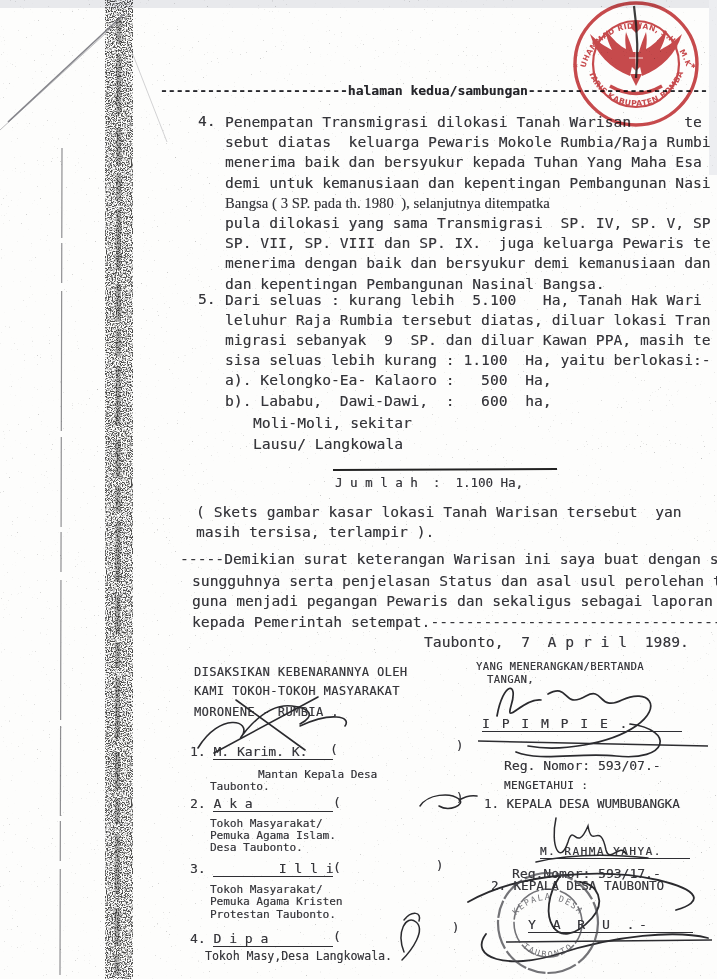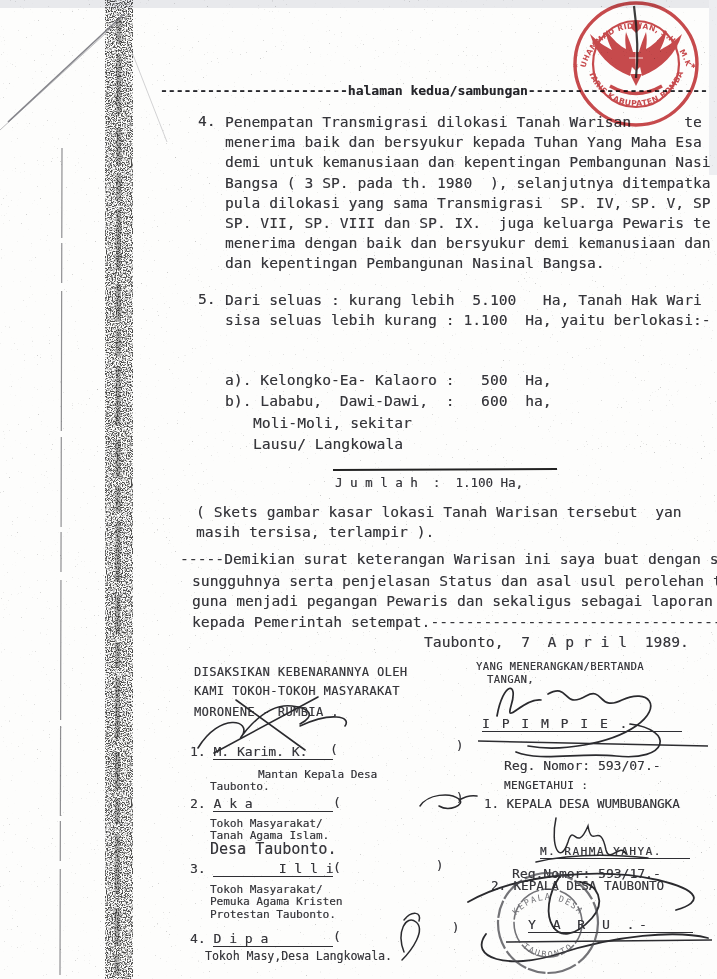--- a/index.html
+++ b/index.html
@@ -36,32 +36,35 @@
       </filter>
     <rect x="0" y="8" width="712" height="971" filter="url(#nA)" opacity="0.38"></rect>
     <rect x="108" y="13" width="22" height="966" filter="url(#nB)" opacity="0.7"></rect>
   </svg>
 
   <div class="line" style="left:160px;top:84px;font-size:13px;font-weight:bold;color:#26262b;"><span>------------------------</span><span>halaman kedua/sambungan</span><span>-----------------------</span></div>
 
   <div class="line body-txt" style="left:198px;top:114px;">4.</div>
   <div class="blk body-txt" style="left:225px;top:114px;">
     <div class="row" style="height:20.2px;">Penempatan Transmigrasi dilokasi Tanah Warisan      te</div>
+    <div class="row" style="height:20.2px;">sebut diatas  keluarga Pewaris Mokole Rumbia/Raja Rumbi</div>
     <div class="row" style="height:20.2px;">menerima baik dan bersyukur kepada Tuhan Yang Maha Esa</div>
     <div class="row" style="height:20.2px;">demi untuk kemanusiaan dan kepentingan Pembangunan Nasi</div>
-    <div class="row" style="height:20.2px;">Bangsa ( 3 SP. pada th. 1980  ), selanjutnya ditempatka</div>
+    <div class="row" style="height:20.2px;font-family:Liberation Serif, serif;">Bangsa ( 3 SP. pada th. 1980  ), selanjutnya ditempatka</div>
     <div class="row" style="height:20.2px;">pula dilokasi yang sama Transmigrasi  SP. IV, SP. V, SP</div>
     <div class="row" style="height:20.2px;">SP. VII, SP. VIII dan SP. IX.  juga keluarga Pewaris te</div>
     <div class="row" style="height:20.2px;">menerima dengan baik dan bersyukur demi kemanusiaan dan</div>
     <div class="row" style="height:20.2px;">dan kepentingan Pembangunan Nasinal Bangsa.</div>
   </div>
 
   <div class="line body-txt" style="left:198px;top:292px;">5.</div>
   <div class="blk body-txt" style="left:225px;top:292px;">
     <div class="row" style="height:20px;">Dari seluas : kurang lebih  5.100   Ha, Tanah Hak Wari</div>
+    <div class="row" style="height:20px;">leluhur Raja Rumbia tersebut diatas, diluar lokasi Tran</div>
+    <div class="row" style="height:20px;">migrasi sebanyak  9  SP. dan diluar Kawan PPA, masih te</div>
     <div class="row" style="height:20px;">sisa seluas lebih kurang : 1.100  Ha, yaitu berlokasi:-</div>
   </div>
   <div class="blk body-txt" style="left:225px;top:372px;">
     <div class="row" style="height:21.3px;">a). Kelongko-Ea- Kalaoro :   500  Ha,</div>
     <div class="row" style="height:21.3px;">b). Lababu,  Dawi-Dawi,  :   600  ha,</div>
     <div class="row" style="height:21.3px;padding-left:28px;">Moli-Moli, sekitar</div>
     <div class="row" style="height:21.3px;padding-left:28px;">Lausu/ Langkowala</div>
   </div>
   <div class="line" style="left:335px;top:476px;font-size:12.5px;">J u m l a h  :  1.100 Ha,</div>
 
@@ -82,22 +85,22 @@
   <div class="line caps" style="left:194px;top:706px;font-size:12px;">MORONENE - RUMBIA .</div>
 
   <div class="line" style="left:190px;top:745px;font-size:13px;"><span>1. </span><span class="uname">M. Karim. K.</span></div>
   <div class="line" style="left:330px;top:743px;font-size:13px;">(</div>
   <div class="line" style="left:210px;top:769px;font-size:11px;padding-left:48px;">Mantan Kepala Desa</div>
   <div class="line" style="left:210px;top:781px;font-size:11px;">Taubonto.</div>
 
   <div class="line" style="left:190px;top:797px;font-size:13px;"><span>2. </span><span class="uname">A k a</span></div>
   <div class="line" style="left:333px;top:796px;font-size:13px;">(</div>
   <div class="line" style="left:210px;top:818px;font-size:11px;">Tokoh Masyarakat/</div>
-  <div class="line" style="left:210px;top:830px;font-size:11px;">Tanah Agama Islam.</div>
-  <div class="line" style="left:210px;top:842px;font-size:15px;">Desa Taubonto.</div>
+  <div class="line" style="left:210px;top:830px;font-size:11px;">Pemuka Agama Islam.</div>
+  <div class="line" style="left:210px;top:842px;font-size:11px;">Desa Taubonto.</div>
 
   <div class="line" style="left:190px;top:862px;font-size:13px;text-align:right;"><span>3. </span><span class="uname">I l l i</span></div>
   <div class="line" style="left:333px;top:861px;font-size:13px;">(</div>
   <div class="line" style="left:210px;top:884px;font-size:11px;">Tokoh Masyarakat/</div>
   <div class="line" style="left:210px;top:896px;font-size:11px;">Pemuka Agama Kristen</div>
   <div class="line" style="left:210px;top:909px;font-size:11px;">Protestan Taubonto.</div>
 
   <div class="line" style="left:190px;top:932px;font-size:13px;"><span>4. </span><span class="uname">D i p a</span></div>
   <div class="line" style="left:333px;top:930px;font-size:13px;">(</div>
   <div class="line" style="left:205px;top:950px;font-size:11.5px;">Tokoh Masy,Desa Langkowala.</div>

